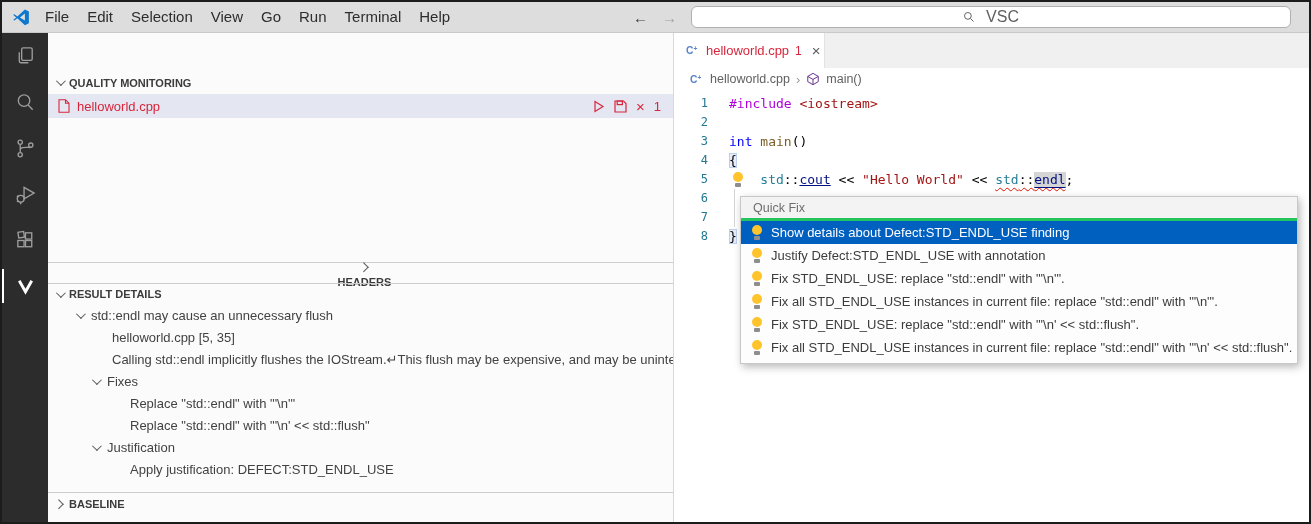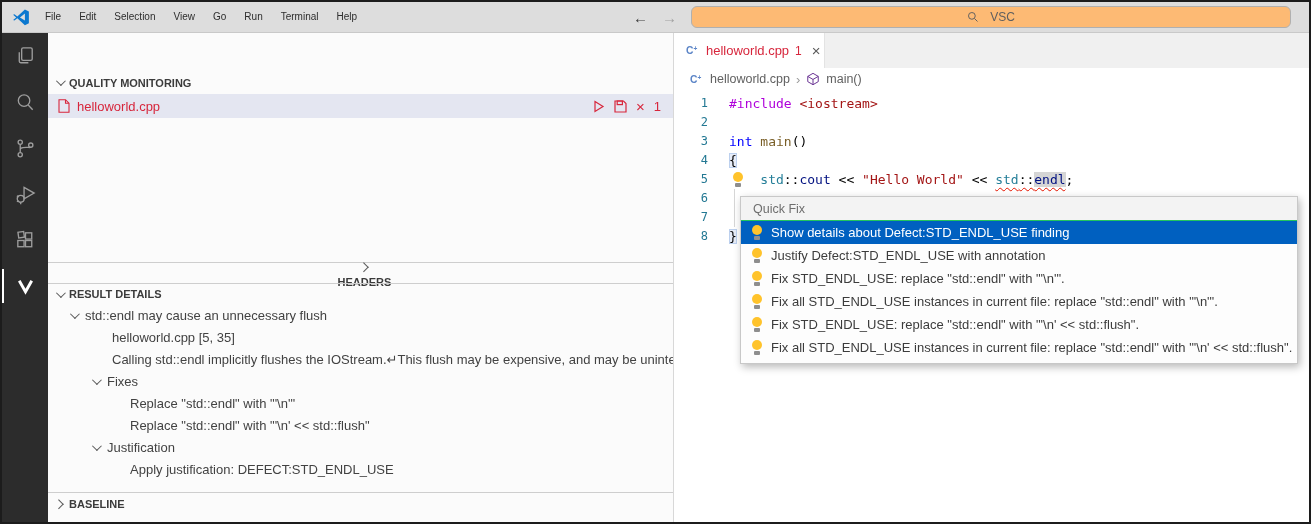--- a/index.html
+++ b/index.html
@@ -4,27 +4,27 @@
 <style>
   * { box-sizing: border-box; margin:0; padding:0; }
   html,body { width:1311px; height:524px; }
   body { font-family:"Liberation Sans",sans-serif; background:#fff; position:relative; overflow:hidden; }
   .app { position:absolute; inset:0; border:2px solid #1c1c1c; background:#fff; }
 
   
   .titlebar { position:absolute; top:0; left:0; right:0; height:31px; background:#dddddd;
     border-bottom:1px solid #c9c9c9; display:flex; align-items:center; padding-left:10px; }
   .vscode-logo { width:18px; height:18px; margin-right:6px; flex:0 0 auto; }
-  .menu-item { font-size:10px; color:#2d2d2d; padding:0 9px; line-height:30px; cursor:default; }
+  .menu-item { font-size:15px; color:#2d2d2d; padding:0 9px; line-height:30px; cursor:default; }
   .nav-arrows { margin-left:auto; display:flex; gap:14px; align-items:center; font-size:15px; }
   .nav-back { color:#3c3c3c; }
   .nav-fwd { color:#a2a2a2; }
-  .cmd-center { width:600px; height:22px; margin:0 18px 0 14px; background:#fdba74;
+  .cmd-center { width:600px; height:22px; margin:0 18px 0 14px; background:#ffffff;
     border:1px solid #b0b0b0; border-radius:6px; display:flex; align-items:center; justify-content:center;
-    gap:11px; color:#5f5f5f; font-size:12px; }
+    gap:11px; color:#5f5f5f; font-size:16px; }
 
   
   .activitybar { position:absolute; top:31px; left:0; width:46px; bottom:0; background:#2c2c2c; }
   .act-item { position:relative; width:46px; height:46px; display:flex; align-items:center; justify-content:center; }
   .act-item svg { width:23px; height:23px; stroke:#9d9d9d; fill:none; stroke-width:1.4; }
   .act-item.active svg { stroke:#ffffff; }
   .act-item.active::before { content:""; position:absolute; left:0; top:6px; bottom:6px; width:2px; background:#fff; }
 
   
   .sidebar { position:absolute; top:31px; left:46px; width:626px; bottom:0; background:#fbfbfb;
@@ -66,36 +66,36 @@
   .code { position:absolute; top:57px; left:0; right:0; bottom:0; padding-top:4px;
     font-family:"DejaVu Sans Mono",monospace; font-size:13px; }
   .codeline { position:relative; display:flex; height:19px; line-height:19px; }
   .gutter { width:43px; text-align:right; padding-right:10px; color:#237893; font-size:12px; flex:0 0 auto; }
   .src { white-space:pre; padding-left:11px; color:#000; }
   .tok-dir { color:#af00db; }
   .tok-str { color:#a31515; }
   .tok-kw  { color:#0000ff; }
   .tok-fn  { color:#795e26; }
   .tok-ns  { color:#267f99; }
-  .tok-var { color:#001080; }
+  .tok-var { color:#001080;text-decoration:underline; }
   .match { background:#e6ecf8; box-shadow:inset 0 0 0 1px #bcd0ee; }
   .squig { text-decoration-line:underline; text-decoration-style:wavy; text-decoration-color:#e51400;
     text-decoration-thickness:1px; text-underline-offset:3px; }
   .word-hl { background:#d5d5d5; }
   .indent-guide { position:absolute; left:59px; top:99px; width:1px; height:38px; background:#d6d6d6; }
   .bulb { width:12px; height:15px; position:relative; display:inline-block; flex:0 0 auto; }
   .bulb::before { content:""; position:absolute; top:0; left:1px; width:10px; height:10px; border-radius:50%; background:#ffc32b; }
   .bulb::after { content:""; position:absolute; bottom:0; left:3px; width:6px; height:4px; background:#8e8e8e; border-radius:1px; }
   .line-bulb { position:absolute; left:57px; top:2px; }
 
   
   .quickfix { position:absolute; left:65px; top:163px; width:558px; height:168px; background:#fdfdfd;
     border:1px solid #c8c8c8; box-shadow:2px 3px 8px rgba(0,0,0,.28); z-index:10; font-family:"Liberation Sans",sans-serif; }
   .qf-header { height:24px; background:#f3f3f3; display:flex; align-items:center; padding-left:12px;
-    font-size:12.5px; color:#6e6e6e; border-bottom:1px solid #22c55e; }
+    font-size:12.5px; color:#6e6e6e; border-bottom:3px solid #22c55e; }
   .qf-item { height:23px; display:flex; align-items:center; gap:8px; padding-left:10px; font-size:13px;
     color:#3c3c3c; cursor:pointer; white-space:nowrap; overflow:hidden; }
   .qf-item.selected { background:#0060c0; color:#ffffff; }
 </style>
 </head>
 <body>
 
 <div class="app">
 
   <div class="titlebar">
@@ -194,21 +194,21 @@
     <div class="section-row bordered-top" style="top:229px;flex-direction:column;">
       <span class="chv right"></span>
       <span>HEADERS</span>
     </div>
 
     <div class="section-row bordered-top" style="top:250px;">
       <span class="chv down"></span>
       <span>RESULT DETAILS</span>
     </div>
 
-    <div class="tree-row" style="top:271px; padding-left:22px;align-items:center;">
+    <div class="tree-row" style="top:271px; padding-left:28px;align-items:center;">
       <span class="chv down"></span>
       <span>std::endl may cause an unnecessary flush</span>
     </div>
     <div class="tree-row" style="top:293px; padding-left:64px;">
       <span>helloworld.cpp [5, 35]</span>
     </div>
     <div class="tree-row" style="top:315px; padding-left:64px;">
       <span>Calling std::endl implicitly flushes the IOStream.↵This flush may be expensive, and may be uninte...</span>
     </div>
     <div class="tree-row" style="top:337px; padding-left:44px;">

